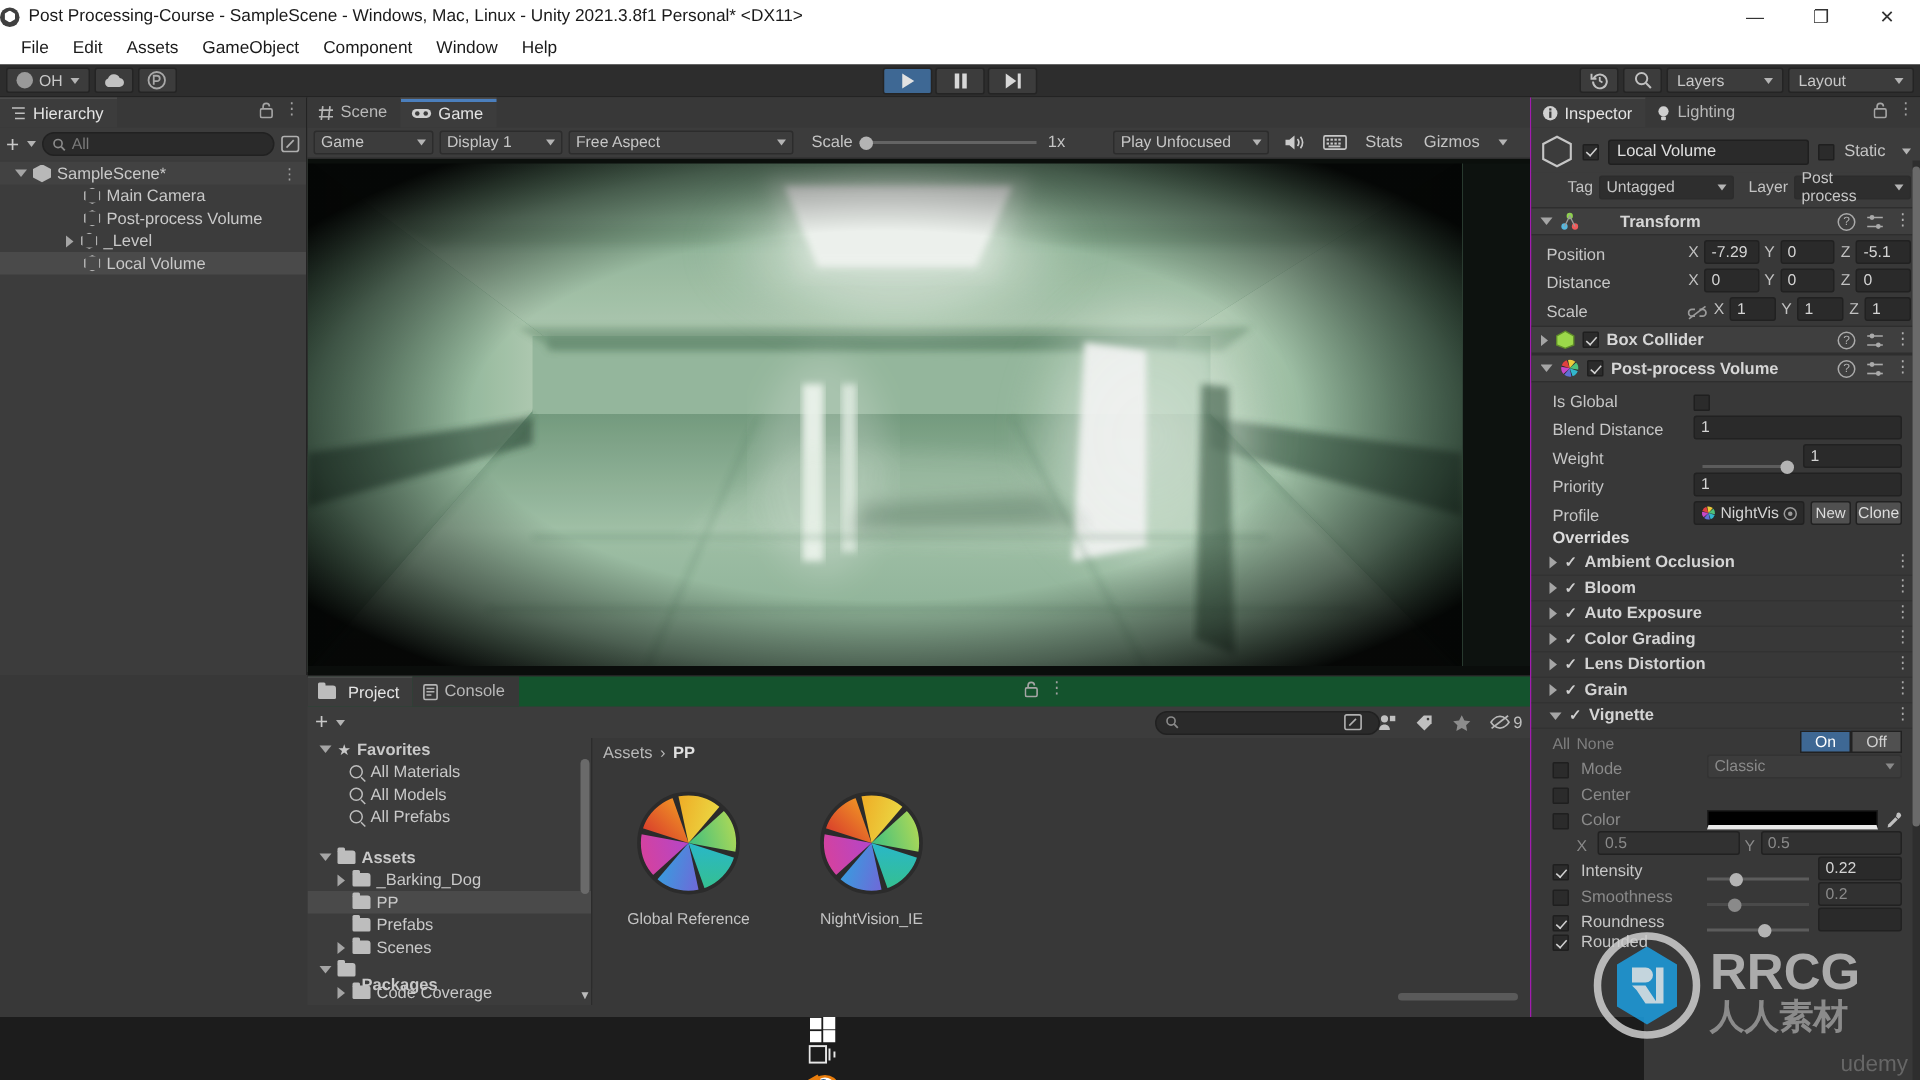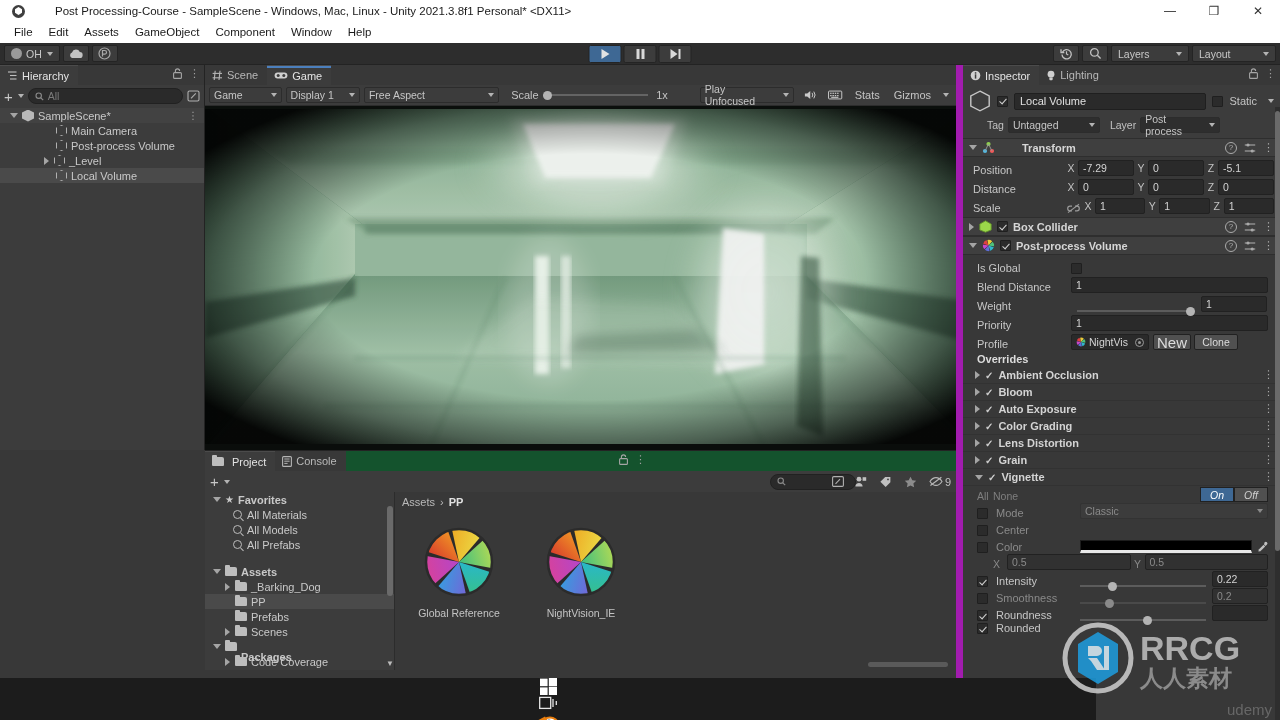--- a/index.html
+++ b/index.html
@@ -10,22 +10,22 @@
     font-size: 11px;
     color: #c4c4c4;
     overflow: hidden;
     -webkit-font-smoothing: antialiased;
   }
   .app { position: relative; width: 1280px; height: 720px; }
 
   
   .titlebar {
     height: 22px; background: #ffffff; color: #1a1a1a;
-    display: flex; align-items: center; padding-left: 12px;
-    font-size: 11.5px; position: relative; gap: 24px;
+    display: flex; align-items: center; padding-left: 0;
+    font-size: 11.5px; position: relative;
   }
   .titlebar .unity-logo {
     width: 13px; height: 13px; border-radius: 50%;
     background: #3f3f3f; margin-right: 6px; position: relative; flex: 0 0 auto;
   }
   .titlebar .unity-logo::after {
     content: ""; position: absolute; left: 3px; top: 2.5px;
     width: 7px; height: 8px; background: #fff;
     clip-path: polygon(50% 0%, 100% 28%, 100% 72%, 50% 100%, 0% 72%, 0% 28%);
   }
@@ -147,21 +147,21 @@
   .mag-ic::after { content:""; position:absolute; right:-3px; bottom:-2px; width:4px; height:1.3px; background:#bdbdbd; transform: rotate(45deg); }
   .proj-content { flex: 1; background: #383838; display: flex; flex-direction: column; min-width: 0; }
   .breadcrumb { height: 19px; display: flex; align-items: center; padding: 0 7px; font-size: 11px; color: #b9b9b9; gap: 5px; background:#383838; }
   .assets-grid { flex: 1; display: flex; padding: 12px 14px; gap: 22px; align-items: flex-start; }
   .asset { width: 100px; display: flex; flex-direction: column; align-items: center; gap: 6px; }
   .asset-label { font-size: 10.5px; color: #c4c4c4; text-align: center; }
   .proj-scroll { height: 11px; background: #383838; position: relative; }
   .proj-scroll .bar { position: absolute; right: 8px; top: 3px; width: 80px; height: 5px; background: #5a5a5a; border-radius: 3px; }
 
   
-  .inspector { width: 324px; background: #383838; border-left: 7px solid #a21caf; display: flex; flex-direction: column; }
+  .inspector { width: 260px; background: #383838; border-left: 1px solid #a21caf; display: flex; flex-direction: column; }
   .insp-scroll { flex: 1; overflow: hidden; position: relative; background: #383838; }
   .obj-head { display: flex; align-items: center; padding: 5px 6px 3px 6px; gap: 6px; background: #3c3c3c; }
   .gocube { width: 22px; height: 22px; flex: 0 0 auto; position: relative; }
   .gocube svg { display:block; }
   .chk {
     width: 11px; height: 11px; background: #2b2b2b; border: 1px solid #1f1f1f; border-radius: 1px;
     display: flex; align-items: center; justify-content: center; flex: 0 0 auto; position: relative;
   }
   .chk.on::after {
     content: ""; position: absolute; width: 3px; height: 6px; border: solid #d2d2d2;
@@ -190,21 +190,21 @@
   .axis .al { color: #c2c2c2; font-size: 10.5px; width: 8px; text-align: center; flex: 0 0 auto; }
   .ov-row {
     height: 17px; display: flex; align-items: center; gap: 5px; padding: 0 6px 0 12px;
     font-size: 11px; font-weight: bold; color: #d4d4d4; border-bottom: 1px solid #323232;
   }
   .ov-row .dots3 { margin-left: auto; color: #a8a8a8; font-weight: normal; }
   .tickmark { color: #cfcfcf; font-size: 10px; }
   .onoff { display: flex; margin-left: auto; }
   .onoff div {
     width: 34px; height: 15px; display: flex; align-items: center; justify-content: center;
-    font-size: 10.5px; border: 1px solid #212121; color: #d0d0d0; background: #505050; font-style: italic;
+    font-size: 10.5px; border: 1px solid #212121; color: #d0d0d0; background: #505050;
   }
   .onoff div.on { background: #3e6894; color: #fff; }
   .slider2 { flex: 1; height: 2px; background: #5c5c5c; position: relative; margin: 0 6px; }
   .slider2 .k { width: 9px; height: 9px; border-radius: 50%; background: #b4b4b4; position: absolute; top: -3.5px; }
   .scrollbar-v { position: absolute; right: 0; top: 0; width: 5px; background: #2e2e2e; }
   .scrollbar-v .thumb { position: absolute; width: 5px; background: #6a6a6a; border-radius: 3px; }
 
   
   .taskbar {
     position: absolute; left: 0; bottom: 0; width: 1096px; height: 42px;
@@ -1012,21 +1012,21 @@
                 <g transform="rotate(300)">
                     <path d="M0 0 L-5.4 -1.8 A5.7 5.7 0 0 1 -1.9 -5.4 Z" fill="#c748c9"></path>
                   </g>
               </g>
             </svg>
             <span style="flex:1;">NightVis</span>
             <span style="width:9px;height:9px;border:1.2px solid #9a9a9a;border-radius:50%;display:inline-flex;align-items:center;justify-content:center;">
                 <span style="width:3px;height:3px;background:#9a9a9a;border-radius:50%;"></span>
               </span>
           </div>
-          <div style="height:16px;width:38px;background:#505050;border:1px solid #212121;border-radius:2px;display:flex;align-items:center;justify-content:center;margin-left:4px;font-size:15px;color:#dcdcdc;">
+          <div style="height:16px;width:38px;background:#505050;border:1px solid #212121;border-radius:2px;display:flex;align-items:center;justify-content:center;margin-left:4px;font-size:10px;color:#dcdcdc;">
               <span>New</span>
             </div>
           <div style="height:16px;width:44px;background:#505050;border:1px solid #212121;border-radius:2px;display:flex;align-items:center;justify-content:center;margin-left:3px;margin-right:6px;font-size:10.5px;color:#dcdcdc;">
               <span>Clone</span>
             </div>
         </div>
 
         <div style="height:17px;display:flex;align-items:center;padding-left:14px;font-size:11px;font-weight:bold;color:#dcdcdc;">
           <span>Overrides</span>
         </div>

